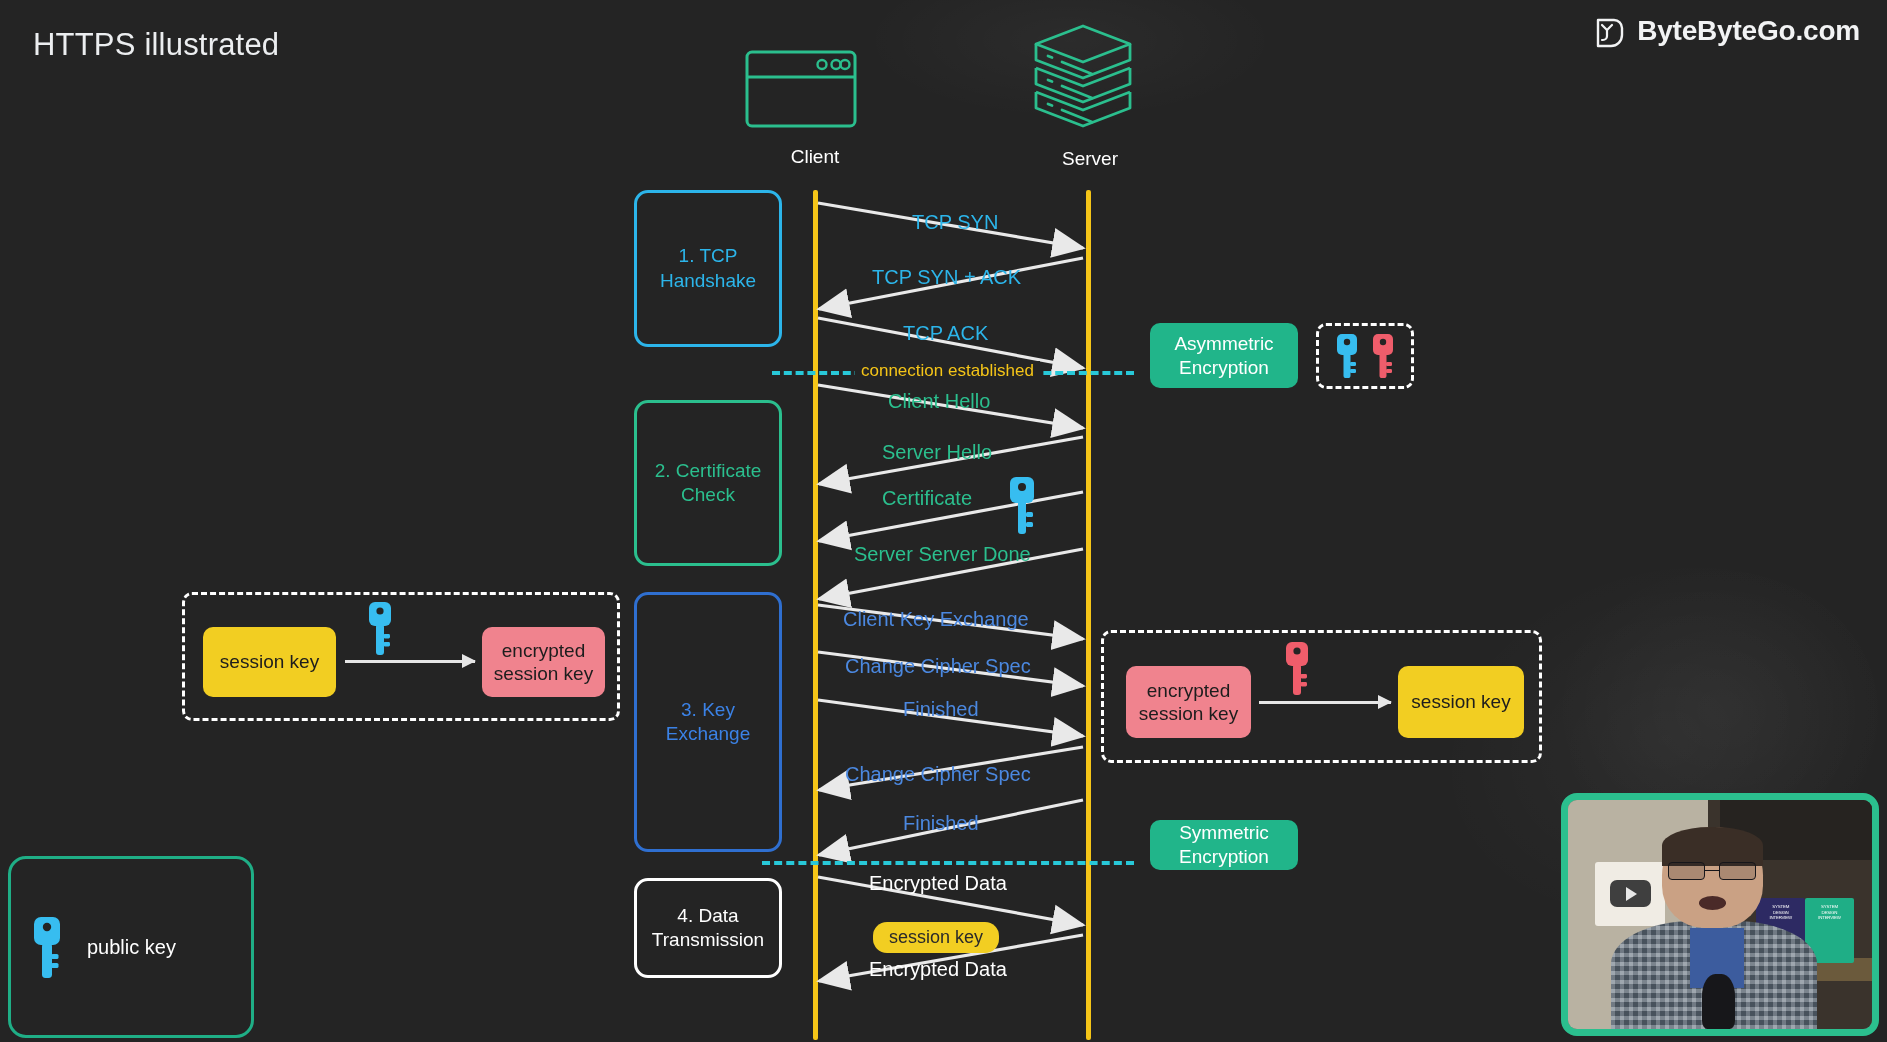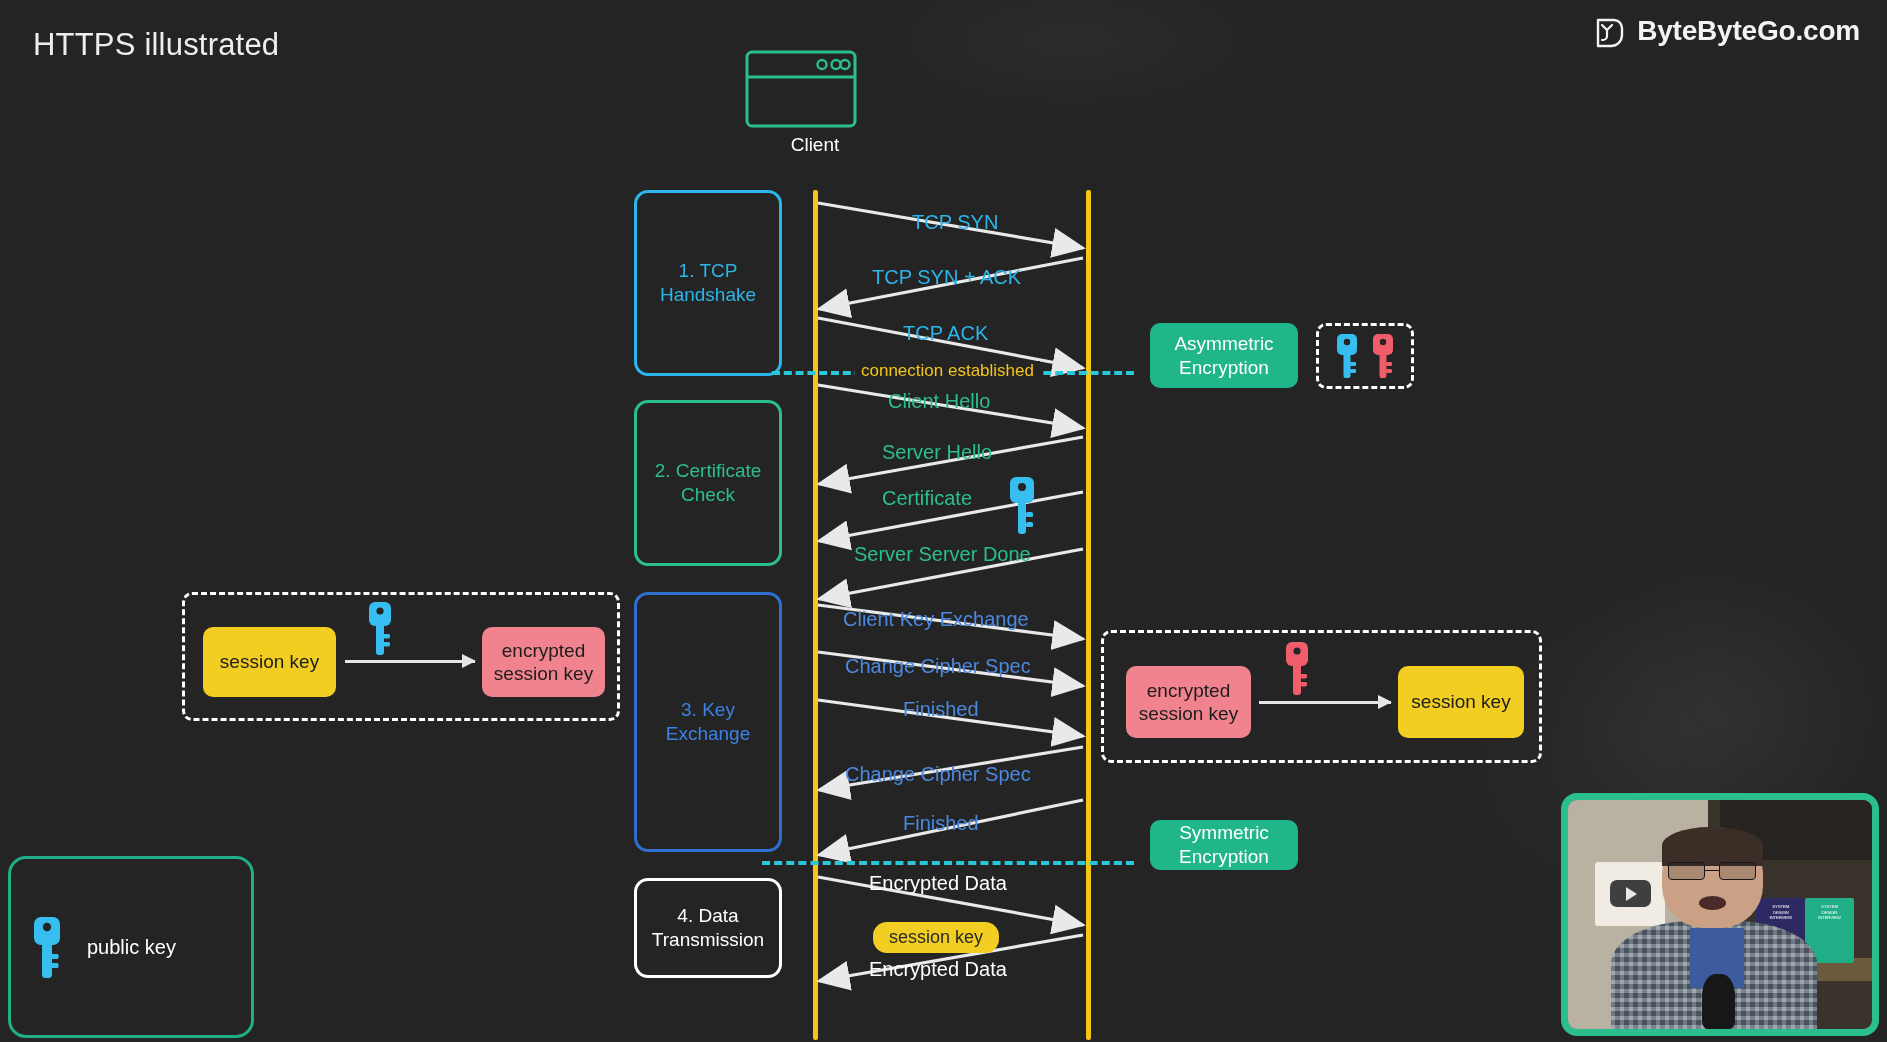--- a/index.html
+++ b/index.html
@@ -36,42 +36,42 @@
     position: absolute; right: 27px; top: 14px;
     display: flex; align-items: center; gap: 10px;
   }
   #brand .brand-text {
     font-size: 28px; font-weight: 600; color: #f2f3f4; letter-spacing: -0.2px;
   }
 
   
   .actor { position: absolute; text-align: center; }
   .actor .actor-label {
-    font-size: 19px; color: #ffffff; margin-top: 6px; font-weight: 400;
+    font-size: 19px; color: #ffffff; margin-top: 18px; font-weight: 400;
   }
   #actor-client { left: 745px; top: 50px; width: 140px; }
   #actor-server { left: 1030px; top: 22px; width: 120px; }
 
   
   .lifeline {
     position: absolute; width: 5px; background: #f5c518; border-radius: 2px;
   }
   #lifeline-client { left: 813px; top: 190px; height: 850px; }
   #lifeline-server { left: 1086px; top: 190px; height: 850px; }
 
   
   .phase-box {
     position: absolute;
     border-radius: 14px;
     border: 3px solid #2ab0e6;
     display: flex; align-items: center; justify-content: center;
     text-align: center; line-height: 1.28;
     font-size: 19px; font-weight: 400;
   }
-  #phase-tcp       { left: 634px; top: 190px; width: 148px; height: 186px; border-color:#2cb5ea; color:#2cb5ea; }
+  #phase-tcp       { left: 634px; top: 190px; width: 148px; height: 157px; border-color:#2cb5ea; color:#2cb5ea; }
   #phase-cert      { left: 634px; top: 400px; width: 148px; height: 166px; border-color:#2bbf8e; color:#2bbf8e; }
   #phase-keyex     { left: 634px; top: 592px; width: 148px; height: 260px; border-color:#2f6fd0; color:#3b82e6; }
   #phase-data      { left: 634px; top: 878px; width: 148px; height: 100px; border-color:#ffffff; color:#ffffff; }
 
   
   .msg-label {
     position: absolute;
     font-size: 20px; font-weight: 400; white-space: nowrap;
     pointer-events: none;
   }
@@ -259,20 +259,41 @@
         <rect x="2" y="2" width="108" height="74" rx="5" fill="none" stroke="#2bbf8e" stroke-width="3"></rect>
         <line x1="2" y1="27" x2="110" y2="27" stroke="#2bbf8e" stroke-width="3"></line>
         <circle cx="77" cy="14.5" r="4.5" fill="none" stroke="#2bbf8e" stroke-width="2.4"></circle>
         <circle cx="91" cy="14.5" r="4.5" fill="none" stroke="#2bbf8e" stroke-width="2.4"></circle>
         <circle cx="100" cy="14.5" r="4.5" fill="none" stroke="#2bbf8e" stroke-width="2.4"></circle>
       </svg>
     </span>
     <div class="actor-label">Client</div>
   </div>
 
+  <div class="actor" id="actor-server">
+    <span>
+      <svg width="106" height="108" viewBox="0 0 106 108">
+        <g fill="none" stroke="#2bbf8e" stroke-width="2.8" stroke-linejoin="round">
+          <path d="M53 4 L100 22 L53 40 L6 22 Z"></path>
+          <path d="M6 22 v16 L53 56 L100 38 V22"></path>
+          <path d="M6 46 v16 L53 80 L100 62 V46"></path>
+          <path d="M6 46 L53 64 L100 46"></path>
+          <path d="M6 70 v16 L53 104 L100 86 V70"></path>
+          <path d="M6 70 L53 88 L100 70"></path>
+          <line x1="18" y1="34" x2="22" y2="35.5" stroke-linecap="round"></line>
+          <line x1="32" y1="40" x2="62" y2="52" stroke-linecap="round"></line>
+          <line x1="18" y1="58" x2="22" y2="59.5" stroke-linecap="round"></line>
+          <line x1="32" y1="64" x2="62" y2="76" stroke-linecap="round"></line>
+          <line x1="18" y1="82" x2="22" y2="83.5" stroke-linecap="round"></line>
+          <line x1="32" y1="88" x2="62" y2="100" stroke-linecap="round"></line>
+        </g>
+      </svg>
+    </span>
+    <div class="actor-label">Server</div>
+  </div>
 
   <div class="lifeline" id="lifeline-client"></div>
   <div class="lifeline" id="lifeline-server"></div>
 
   <div class="phase-box" id="phase-tcp">
     <span><span>1. TCP</span><br>
     <span>Handshake</span></span>
   </div>
   <div class="phase-box" id="phase-cert">
     <span><span>2. Certificate</span><br>

